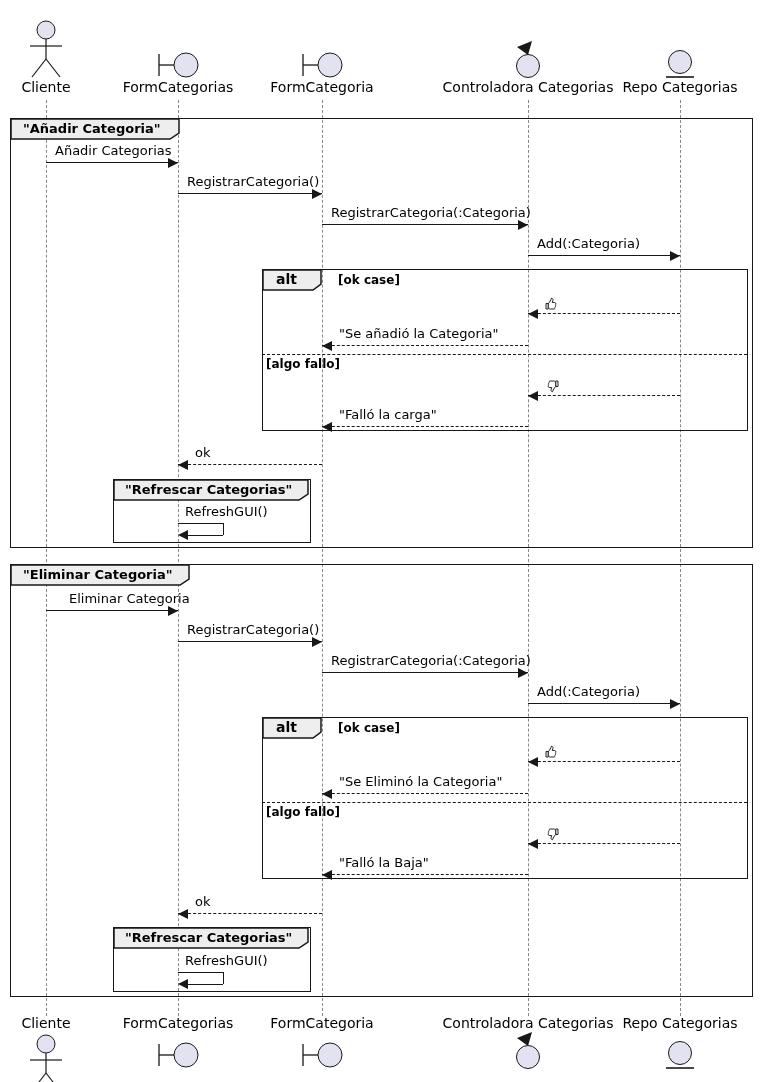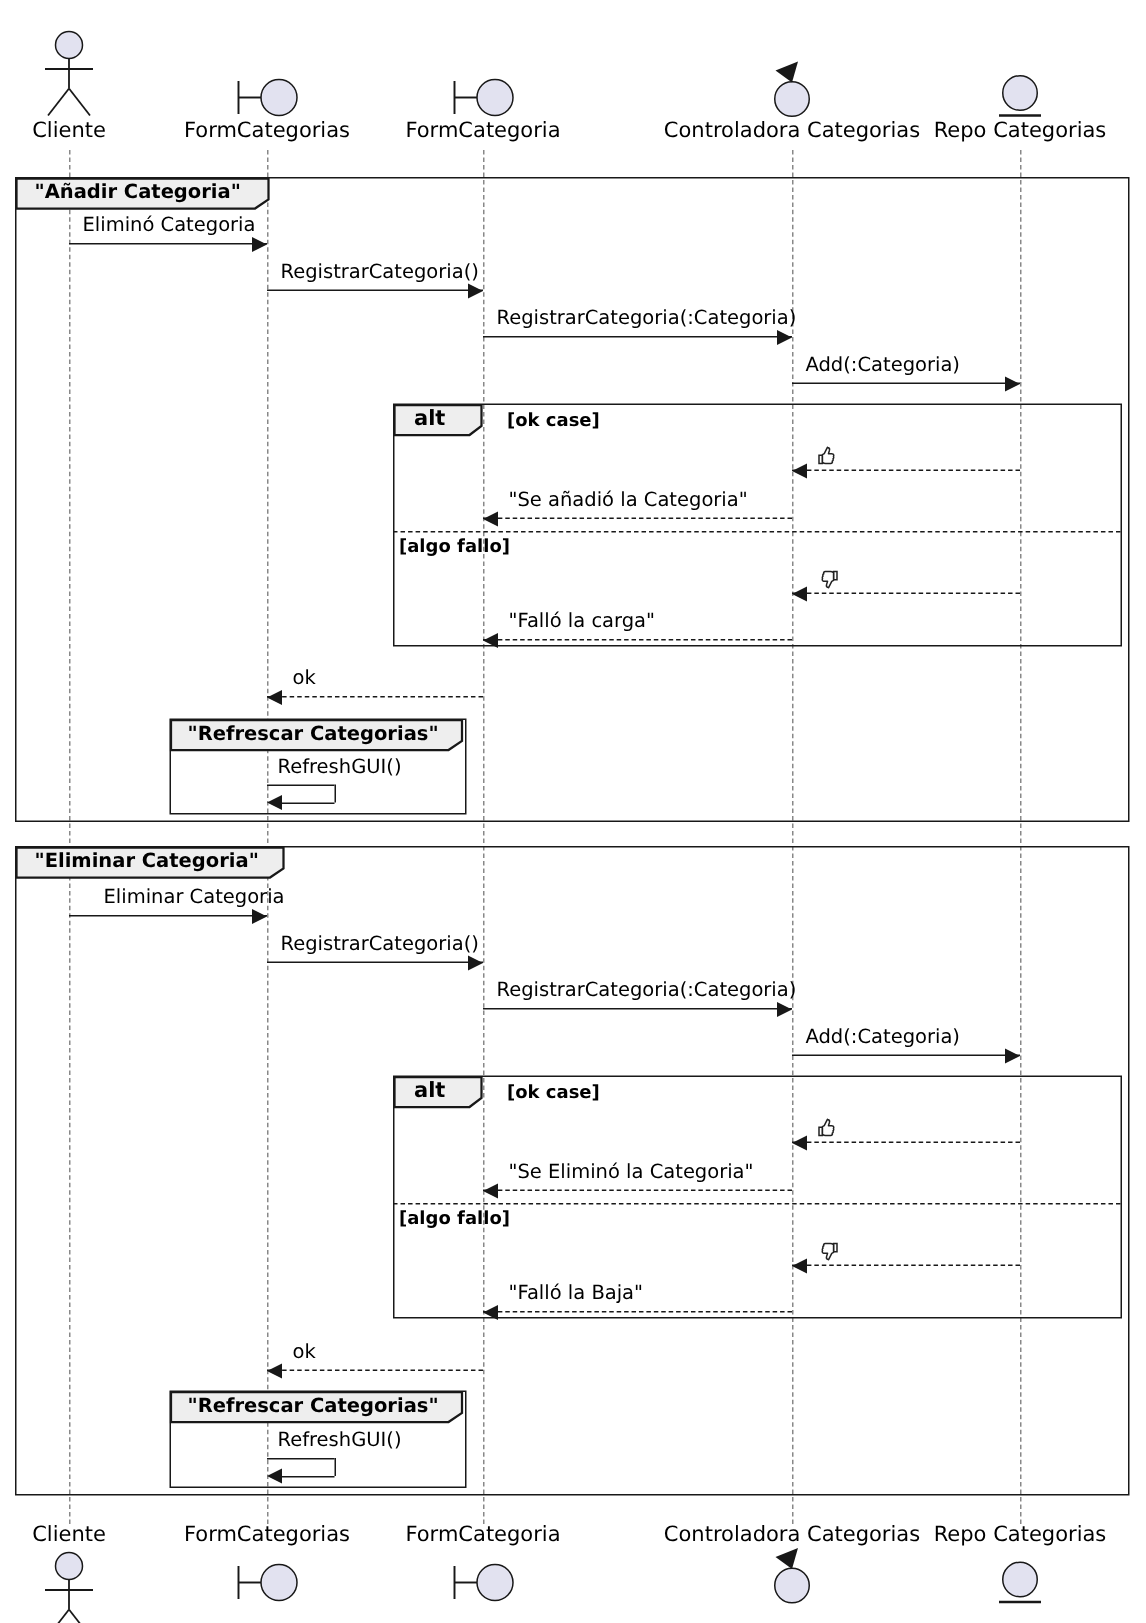--- a/index.html
+++ b/index.html
@@ -126,21 +126,21 @@
     <div class="alt-border" style="left: 262px; top: 701px; width: 484px; height: 160px;"></div>
     <svg width="60" height="22" style="left: 262px; top: 701px;">
       <polygon points="1,1 59,1 59,15 51,21 1,21" fill="#EEEEEE" stroke="#181818" stroke-width="1.5"></polygon>
     </svg>
     <div class="alt-kw" style="left: 276px; top: 703px;">alt</div>
     <div class="guard" style="left: 338px; top: 705px;">[ok case]</div>
     <div class="divider" style="left: 262px; top: 786px; width: 485px;"></div>
     <div class="guard" style="left: 266px; top: 789px;">[algo fallo]</div>
     <div class="msg-line solid" style="left: 46px; top: 146px; width: 132px;"></div>
     <div class="ah right" style="left: 168px; top: 141.5px;"></div>
-    <div class="msg-label" style="left: 55px; top: 127px;">Eliminó Categoria</div>
+    <div class="msg-label" style="left: 55px; top: 127px;">Añadir Categorias</div>
     <div class="msg-line solid" style="left: 178px; top: 177px; width: 144px;"></div>
     <div class="ah right" style="left: 312px; top: 172.5px;"></div>
     <div class="msg-label" style="left: 187px; top: 158px;">RegistrarCategoria()</div>
     <div class="msg-line solid" style="left: 322px; top: 208px; width: 206px;"></div>
     <div class="ah right" style="left: 518px; top: 203.5px;"></div>
     <div class="msg-label" style="left: 331px; top: 189px;">RegistrarCategoria(:Categoria)</div>
     <div class="msg-line solid" style="left: 528px; top: 239px; width: 152px;"></div>
     <div class="ah right" style="left: 670px; top: 234.5px;"></div>
     <div class="msg-label" style="left: 537px; top: 220px;">Add(:Categoria)</div>
     <div class="msg-line dashed" style="left: 528px; top: 297px; width: 152px;"></div>

